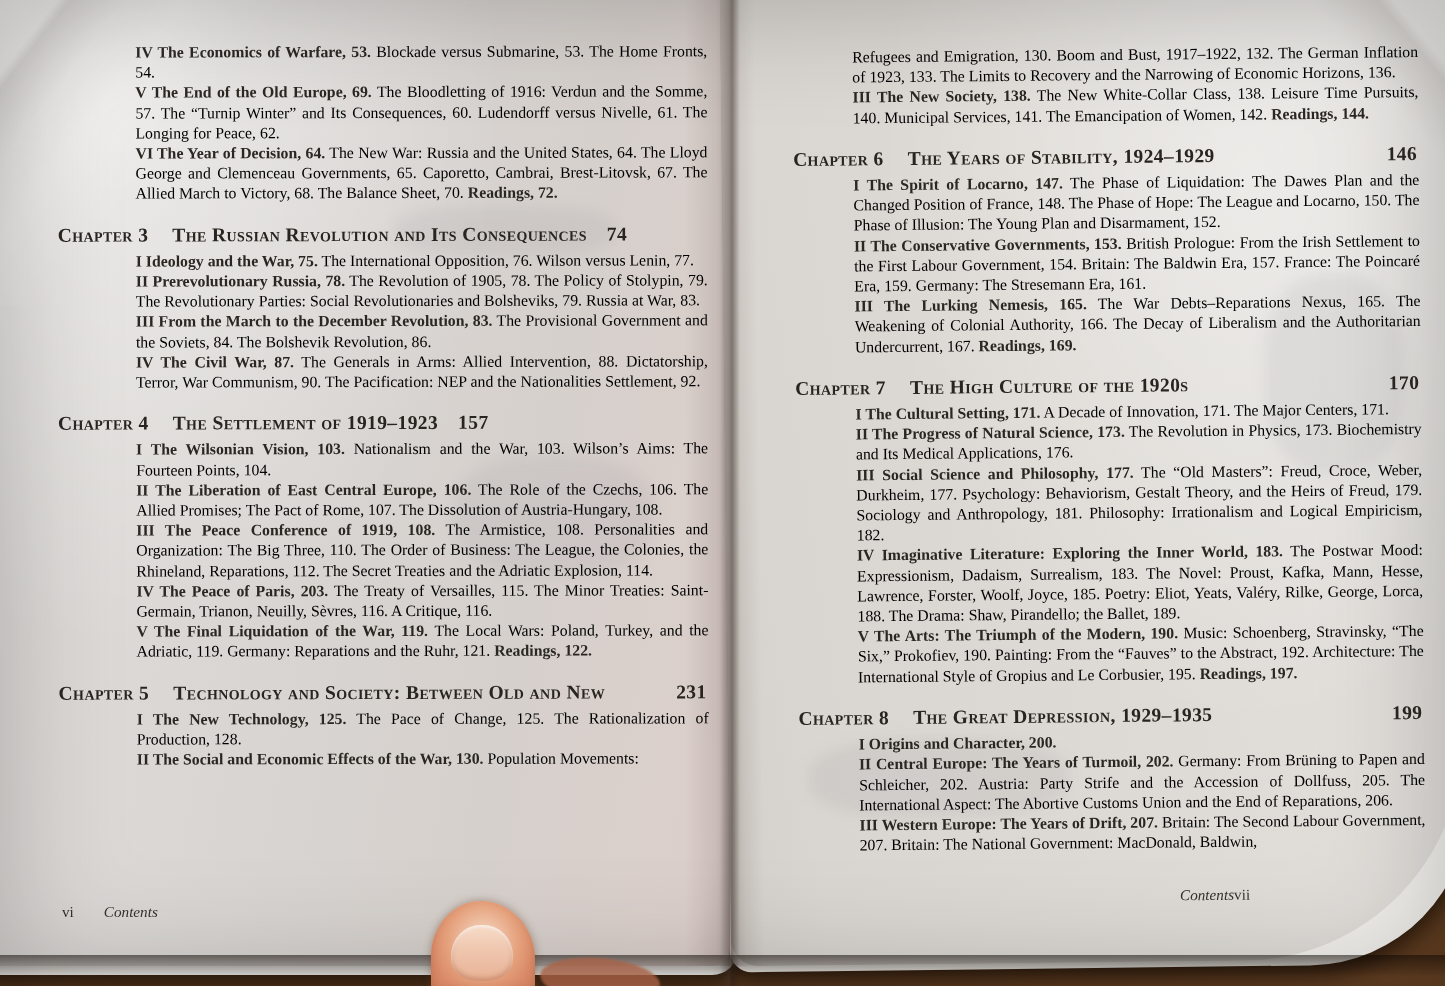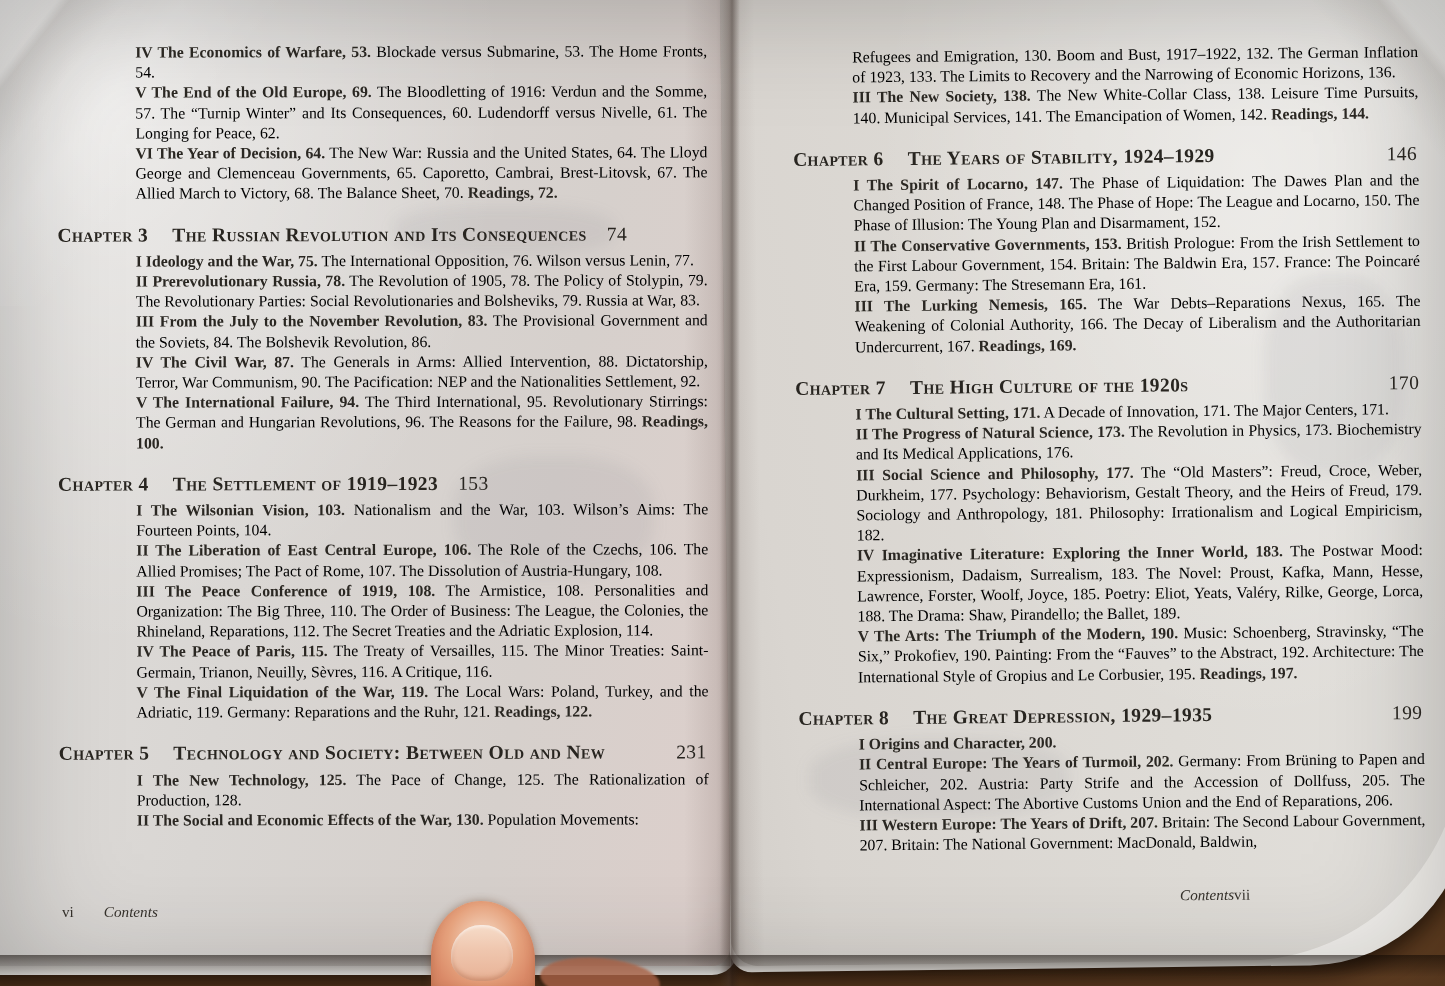--- a/index.html
+++ b/index.html
@@ -49,21 +49,21 @@
   .content-left{left:58px;top:42px;width:650px;transform:rotate(-0.12deg);}
   .content-right{left:792px;top:48px;width:626px;transform:rotate(-0.55deg);transform-origin:0 0;}
   .sec{margin:0;text-align:justify;}
   .content-left .sec{padding-left:78px;}
   .content-right .sec{padding-left:60px;}
   .sec b{font-weight:700;color:#2a2722;}
   .chapter{display:flex;align-items:baseline;font-variant:small-caps;font-variant-caps:small-caps;
            font-weight:700;font-size:19.5px;letter-spacing:0.4px;color:#282520;
            margin:21px 0 6px 0;white-space:nowrap;}
   .ch-label{margin-right:24px;}
-  .ch-page{font-weight:400;}
+  .ch-page{font-weight:700;}
   .ch-page.inline{margin-left:20px;}
   .ch-page.flush{margin-left:auto;padding-right:2px;}
 
   .footer{position:absolute;font-size:15.2px;z-index:6;color:#34302a;}
   .footer .folio{font-style:normal;}
   .footer .flabel{font-style:italic;margin-top:29px;}
   .footer-left{left:62px;top:903px;text-align:right;}
   .footer-left .flabel{margin-left:30px;}
   .footer-right{left:1180px;top:886px;transform:rotate(-0.6deg);}
   .footer-right .folio{}
@@ -109,33 +109,32 @@
     <p class="sec"><b>V The End of the Old Europe, 69.</b><span> The Bloodletting of 1916: Verdun and the Somme, 57. The “Turnip Winter” and Its Consequences, 60. Ludendorff versus Nivelle, 61. The Longing for Peace, 62.</span><b></b></p>
     <p class="sec"><b>VI The Year of Decision, 64.</b><span> The New War: Russia and the United States, 64. The Lloyd George and Clemenceau Governments, 65. Caporetto, Cambrai, Brest-Litovsk, 67. The Allied March to Victory, 68. The Balance Sheet, 70.</span><b> Readings, 72.</b></p>
 
     <div class="chapter">
       <span class="ch-label">Chapter 3</span>
       <span class="ch-title">The Russian Revolution and Its Consequences</span>
       <span class="ch-page inline">74</span>
     </div>
     <p class="sec"><b>I Ideology and the War, 75.</b><span> The International Opposition, 76. Wilson versus Lenin, 77.</span><b></b></p>
     <p class="sec"><b>II Prerevolutionary Russia, 78.</b><span> The Revolution of 1905, 78. The Policy of Stolypin, 79. The Revolutionary Parties: Social Revolutionaries and Bolsheviks, 79. Russia at War, 83.</span><b></b></p>
-    <p class="sec"><b>III From the July to the November Revolution, 83.</b><span> The Provisional Government and the Soviets, 84. The Bolshevik Revolution, 86.</span><b></b></p>
+    <p class="sec"><b>III From the March to the December Revolution, 83.</b><span> The Provisional Government and the Soviets, 84. The Bolshevik Revolution, 86.</span><b></b></p>
     <p class="sec"><b>IV The Civil War, 87.</b><span> The Generals in Arms: Allied Intervention, 88. Dictatorship, Terror, War Communism, 90. The Pacification: NEP and the Nationalities Settlement, 92.</span><b></b></p>
-    <p class="sec"><b>V The International Failure, 94.</b><span> The Third International, 95. Revolutionary Stirrings: The German and Hungarian Revolutions, 96. The Reasons for the Failure, 98.</span><b> Readings, 100.</b></p>
 
     <div class="chapter">
       <span class="ch-label">Chapter 4</span>
       <span class="ch-title">The Settlement of 1919–1923</span>
-      <span class="ch-page inline">153</span>
+      <span class="ch-page inline">157</span>
     </div>
     <p class="sec"><b>I The Wilsonian Vision, 103.</b><span> Nationalism and the War, 103. Wilson’s Aims: The Fourteen Points, 104.</span><b></b></p>
     <p class="sec"><b>II The Liberation of East Central Europe, 106.</b><span> The Role of the Czechs, 106. The Allied Promises; The Pact of Rome, 107. The Dissolution of Austria-Hungary, 108.</span><b></b></p>
     <p class="sec"><b>III The Peace Conference of 1919, 108.</b><span> The Armistice, 108. Personalities and Organization: The Big Three, 110. The Order of Business: The League, the Colonies, the Rhineland, Reparations, 112. The Secret Treaties and the Adriatic Explosion, 114.</span><b></b></p>
-    <p class="sec"><b>IV The Peace of Paris, 115.</b><span> The Treaty of Versailles, 115. The Minor Treaties: Saint-Germain, Trianon, Neuilly, Sèvres, 116. A Critique, 116.</span><b></b></p>
+    <p class="sec"><b>IV The Peace of Paris, 203.</b><span> The Treaty of Versailles, 115. The Minor Treaties: Saint-Germain, Trianon, Neuilly, Sèvres, 116. A Critique, 116.</span><b></b></p>
     <p class="sec"><b>V The Final Liquidation of the War, 119.</b><span> The Local Wars: Poland, Turkey, and the Adriatic, 119. Germany: Reparations and the Ruhr, 121.</span><b> Readings, 122.</b></p>
 
     <div class="chapter">
       <span class="ch-label">Chapter 5</span>
       <span class="ch-title">Technology and Society: Between Old and New</span>
       <span class="ch-page flush">231</span>
     </div>
     <p class="sec"><b>I The New Technology, 125.</b><span> The Pace of Change, 125. The Rationalization of Production, 128.</span><b></b></p>
     <p class="sec"><b>II The Social and Economic Effects of the War, 130.</b><span> Population Movements:</span><b></b></p>
   </div>

